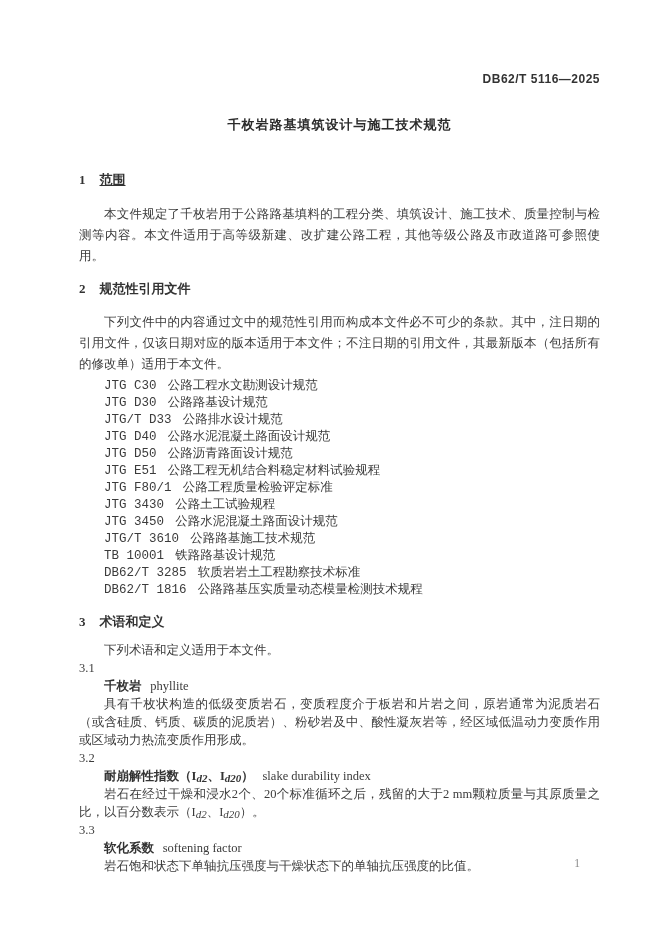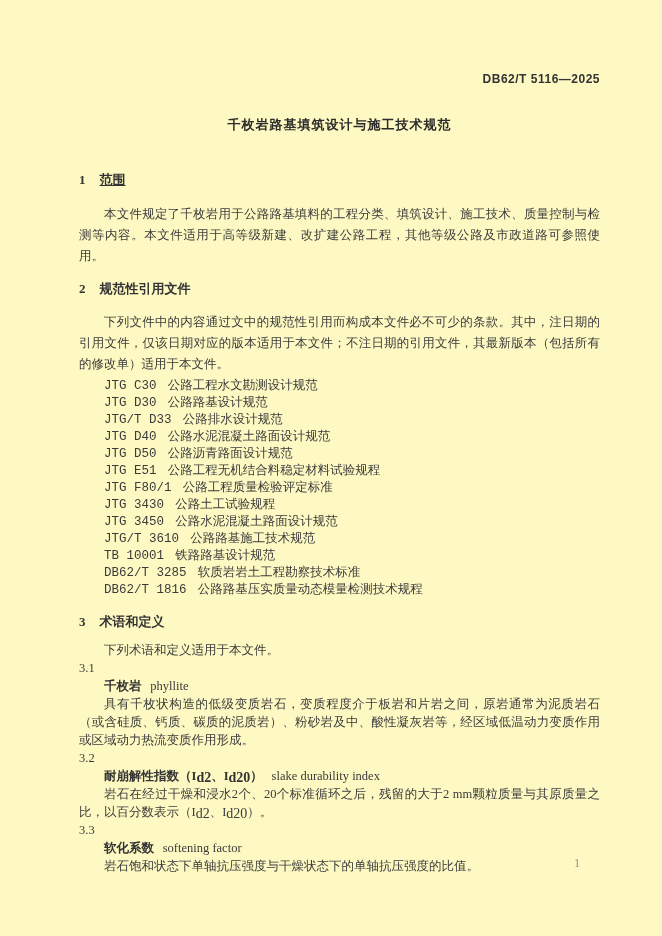--- a/index.html
+++ b/index.html
@@ -4,21 +4,21 @@
 <style>
   html, body { margin: 0; padding: 0; }
   body {
     width: 662px; height: 936px;
     background: #e9e9e9;
     font-family: "Liberation Serif", serif;
   }
   .page {
     position: relative;
     width: 662px; height: 936px;
-    background: #fef9c3;
+    background: #ffffff;
     color: #3b3b3b;
     box-sizing: border-box;
     padding: 70px 62px 16px 79px;
     overflow: hidden;
   }
   .doc-code-row {
     text-align: right;
     line-height: 16px;
   }
   .doc-code {
@@ -77,23 +77,24 @@
   .term-num { color: #3b3b3b; }
   .term-line { padding-left: 2em; }
   .term-zh { font-weight: bold; color: #333; }
   .term-en { margin-left: 0.7em; }
   .term-def {
     margin: 0;
     text-align: justify;
     text-indent: 2em;
   }
   sub.isub {
-    font-size: 14px;
+    font-size: 11px;
     line-height: 0;
     vertical-align: -2px;
+    font-style: italic;
   }
   .page-number {
     position: absolute;
     top: 857px; right: 82px;
     font-size: 11.5px;
     color: #8a8a8a;
   }
 </style>
 </head>
 <body>

